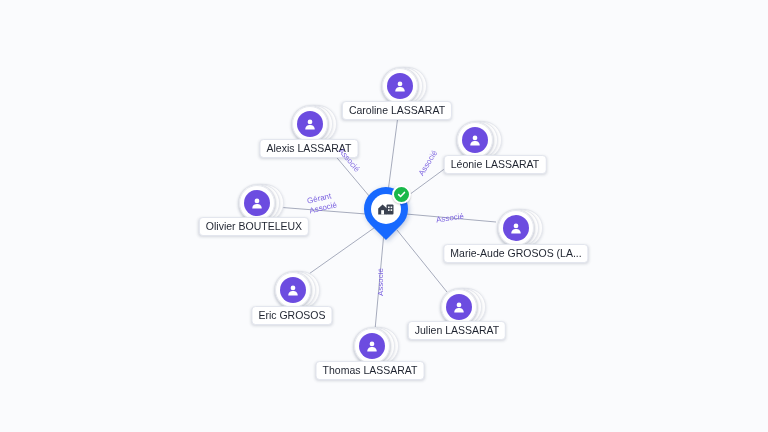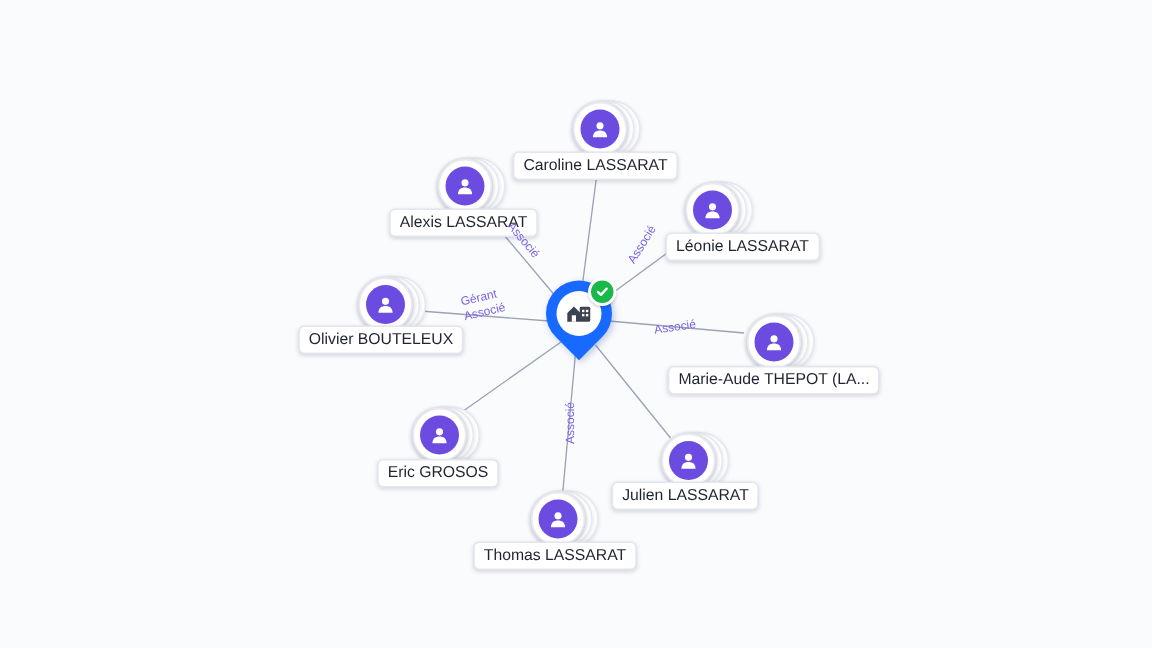--- a/index.html
+++ b/index.html
@@ -201,21 +201,21 @@
         <div class="stack s1"></div>
         <div class="avatar">
           <div class="disc">
             <svg width="14" height="14" viewBox="0 0 16 16" aria-hidden="true">
               <circle cx="8" cy="5.6" r="2.7" fill="#ffffff"></circle>
               <path d="M2.6 14.2 C2.6 10.6 5.1 9.1 8 9.1 C10.9 9.1 13.4 10.6 13.4 14.2 Z" fill="#ffffff"></path>
             </svg>
           </div>
         </div>
       </div>
-      <div class="chip" style="left: 516px; top: 244px;">Marie-Aude THEPOT (LA...</div>
+      <div class="chip" style="left: 516px; top: 244px;">Marie-Aude GROSOS (LA...</div>
       <div class="person" style="left: 292px; top: 289px;">
         <div class="stack s3"></div>
         <div class="stack s2"></div>
         <div class="stack s1"></div>
         <div class="avatar">
           <div class="disc">
             <svg width="14" height="14" viewBox="0 0 16 16" aria-hidden="true">
               <circle cx="8" cy="5.6" r="2.7" fill="#ffffff"></circle>
               <path d="M2.6 14.2 C2.6 10.6 5.1 9.1 8 9.1 C10.9 9.1 13.4 10.6 13.4 14.2 Z" fill="#ffffff"></path>
             </svg>

